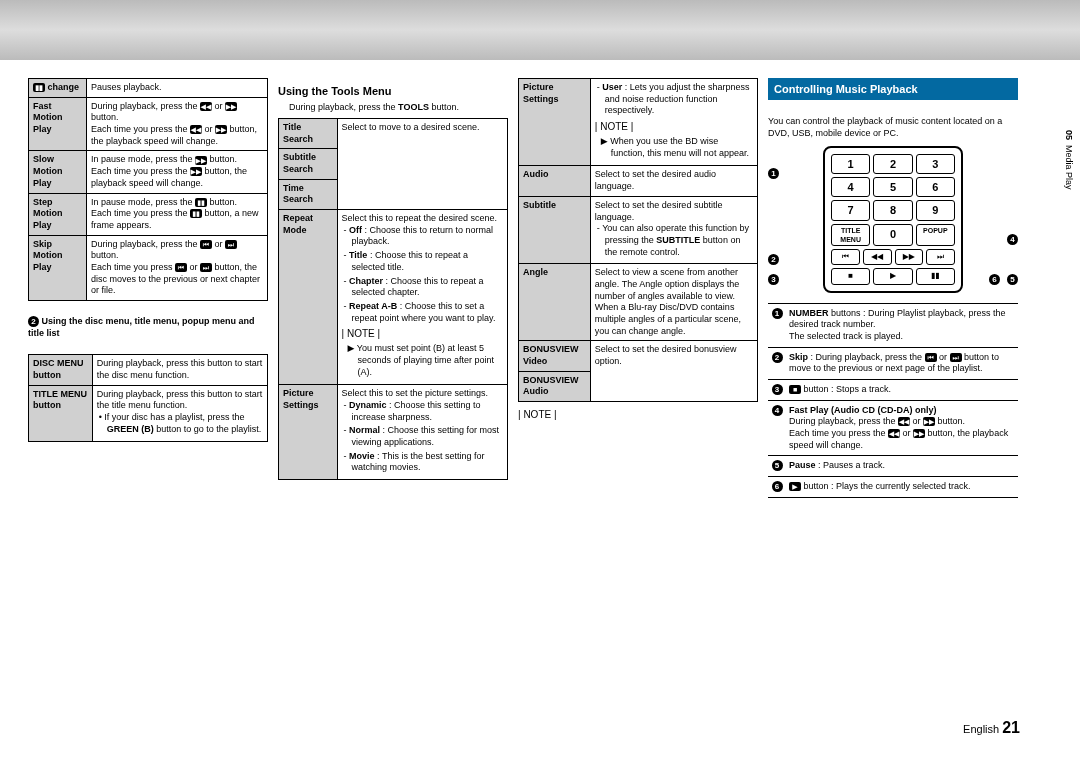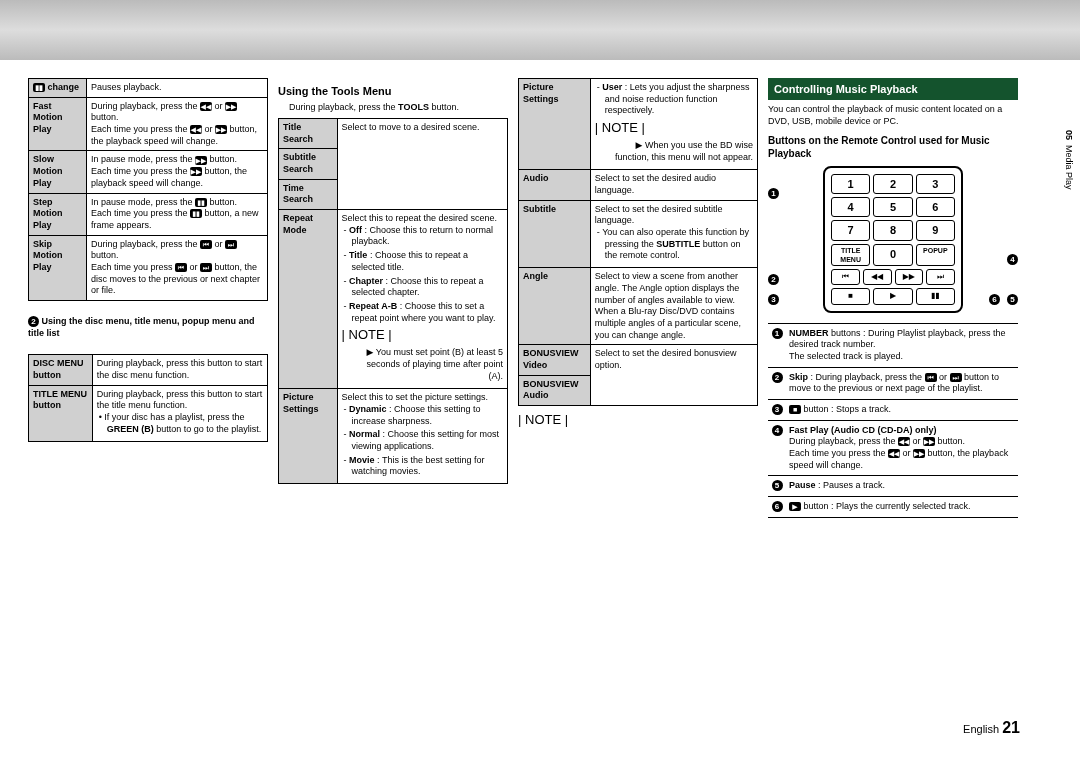--- a/index.html
+++ b/index.html
@@ -7,25 +7,25 @@
 .page { padding: 78px 28px 20px 28px; display: flex; gap: 10px; }
 .top-banner { position: absolute; top: 0; left: 0; right: 0; height: 60px; background: linear-gradient(to bottom, #555 0%, #888 30%, #aaa 50%, #888 70%, #555 100%); opacity: 0.4; }
 .col { flex: 1; font-size: 9px; line-height: 1.3; }
 .col1 { flex: 0 0 240px; }
 .col2 { flex: 0 0 230px; }
 .col3 { flex: 0 0 240px; }
 .col4 { flex: 0 0 250px; }
 table.data { border-collapse: collapse; width: 100%; margin-bottom: 6px; }
 table.data th, table.data td { border: 1px solid #000; padding: 3px 4px; text-align: left; vertical-align: top; font-size: 9px; }
 table.data th { background: #d0d0d0; font-weight: bold; }
-.section-black { background: #14532d; color: #fff; font-weight: bold; padding: 4px 6px; font-size: 11px; margin-bottom: 4px; }
+.section-black { background: #0369a1; color: #fff; font-weight: bold; padding: 4px 6px; font-size: 11px; margin-bottom: 16px; }
 .subhead { font-weight: bold; font-size: 11px; margin: 6px 0 4px 0; }
 .subhead2 { font-weight: bold; font-size: 9px; margin: 12px 0; padding: 3px 0; }
-.note-label { font-size: 13px; margin: 3px 0; }
-.note-bullet { padding-left: 16px; text-indent: -10px; margin-bottom: 3px; text-align: right; }
+.note-label { font-size: 10px; margin: 3px 0; }
+.note-bullet { padding-left: 16px; text-indent: -10px; margin-bottom: 3px; }
 .icon { display: inline-block; width: 12px; height: 9px; background: #000; color: #fff; font-size: 7px; text-align: center; line-height: 9px; border-radius: 2px; vertical-align: middle; }
 .circ-num { display: inline-block; width: 11px; height: 11px; background: #000; color: #fff; border-radius: 50%; font-size: 8px; text-align: center; line-height: 11px; font-weight: bold; }
 .remote { width: 140px; margin: 6px auto 10px auto; border: 2px solid #000; border-radius: 8px; padding: 6px; background: #fff; position: relative; }
 .remote-grid { display: grid; grid-template-columns: repeat(3, 1fr); gap: 3px; }
 .rkey { border: 1px solid #000; text-align: center; font-size: 11px; font-weight: bold; padding: 2px 0; border-radius: 3px; background:#fff; }
 .rkey.small { font-size: 7px; padding: 1px 0; }
 .remote-row2 { margin-top: 3px; display: grid; grid-template-columns: repeat(4, 1fr); gap: 3px; }
 .rkey2 { border: 1px solid #000; text-align: center; font-size: 8px; padding: 2px 0; border-radius: 3px; background:#fff;}
 .remote-wrap { position: relative; }
 .callout { position: absolute; }
@@ -183,21 +183,20 @@
             <th>BONUSVIEW Audio</th>
           </tr>
   </tbody>
       </table>
   <div class="note-label">| NOTE |</div>
 </div>
 
 <div class="col col4">
   <div class="section-black">Controlling Music Playback</div>
   <div style="margin-bottom:6px;">You can control the playback of music content located on a DVD, USB, mobile device or PC.</div>
-  <div class="subhead" style="font-size:10px">Buttons on the Remote Control used for Music Playback</div>
 
   <div class="remote-wrap">
     <span class="circ-num callout" style="top:22px;left:0">1</span>
     <span class="circ-num callout" style="top:108px;left:0">2</span>
     <span class="circ-num callout" style="top:128px;left:0">3</span>
     <span class="circ-num callout" style="top:88px;right:0">4</span>
     <span class="circ-num callout" style="top:128px;right:0">5</span>
     <span class="circ-num callout" style="top:128px;right:18px">6</span>
     <div class="remote">
       <div class="remote-grid">

